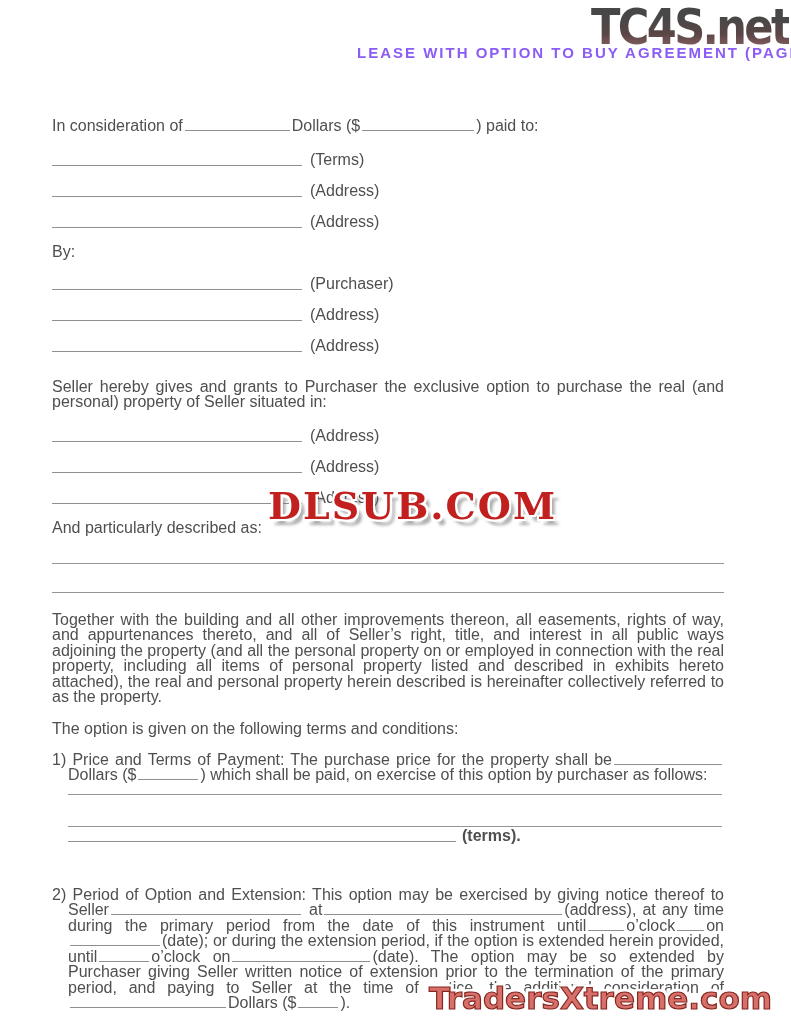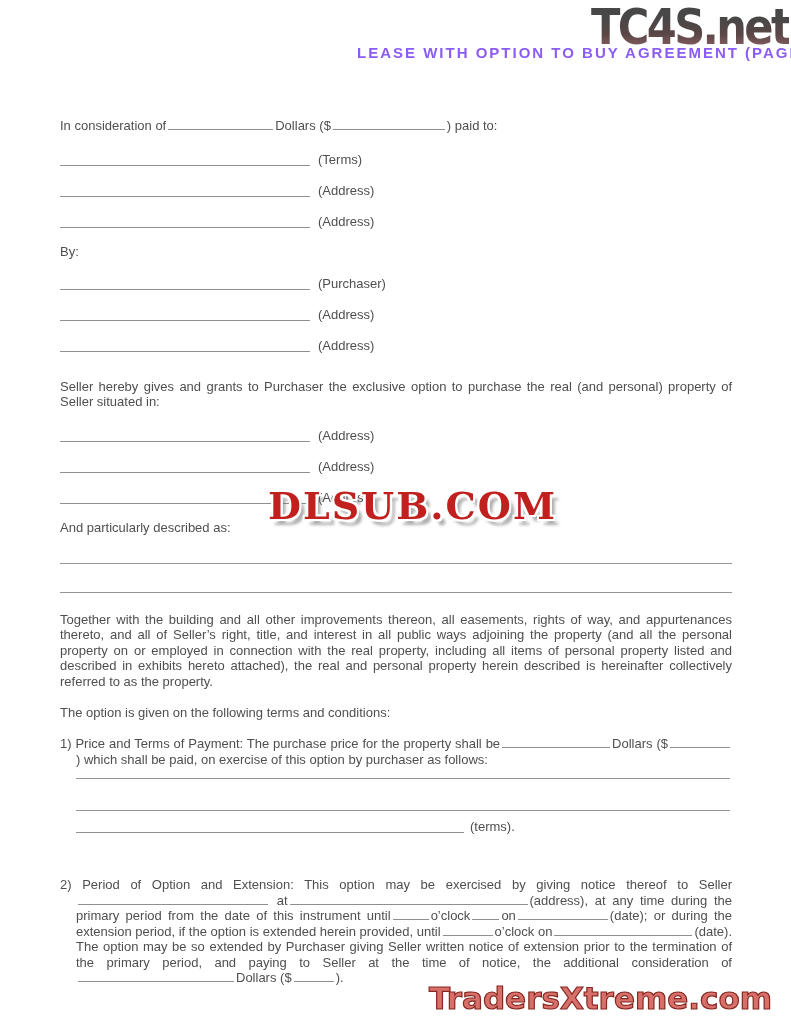--- a/index.html
+++ b/index.html
@@ -1,40 +1,40 @@
 <!DOCTYPE html>
 <html><head>
 <meta charset="utf-8">
 <style>
   html,body{margin:0;padding:0;background:#ffffff;}
   .page{position:relative;width:791px;height:1024px;background:#ffffff;overflow:hidden;
         font-family:"Liberation Sans",sans-serif;color:#4f4f4f;}
   .doc-title{position:absolute;top:44px;left:0;width:100%;text-align:right;margin:0;
         font-size:15px;font-weight:bold;letter-spacing:2px;color:#8b5cf6;padding-left:34px;}
-  .content{position:absolute;left:60px;top:0;width:672px;font-size:13px;line-height:15.5px;}
+  .content{position:absolute;left:52px;top:0;width:672px;font-size:16px;line-height:15.5px;}
   .intro{margin:118px 0 0 0;}
   .para{margin:0;text-align:justify;}
   .bl{display:inline-block;border-bottom:1px solid #8f8f8f;height:10px;margin:0 2px;}
   .row{margin-top:17px;height:14px;white-space:nowrap;}
   .rule{display:inline-block;border-bottom:1px solid #8f8f8f;height:13px;vertical-align:bottom;}
   .rule-label{width:250px;margin-right:8px;}
   .cap{display:inline-block;vertical-align:bottom;height:14px;}
   .byline{margin-top:17px;height:14px;}
   .grant{margin-top:28px;}
   .described{margin-top:17px;height:14px;}
   .fullline{height:0;border-top:1px solid #949494;}
   .fl-1{margin-top:29px;}
   .fl-2{margin-top:28px;}
   .together{margin-top:19px;}
   .terms-intro{margin-top:16px;height:14px;}
   .item{margin-top:17px;padding-left:16px;text-indent:-16px;}
   .item-line{height:0;border-top:1px solid #949494;margin-left:16px;width:654px;}
   .il-1{margin-top:11px;}
   .il-2{margin-top:31px;}
-  .terms-row{margin-top:6px;margin-left:16px;height:14px;white-space:nowrap;}
+  .terms-row{margin-left:16px;height:14px;white-space:nowrap;font-weight:bold;}
   .rule-terms{width:388px;margin-right:6px;}
   .item2{margin-top:46px;}
   
   .wm-tc4s{position:absolute;top:0px;right:2px;margin:0;
         font-family:"DejaVu Sans",sans-serif;font-weight:800;font-size:49px;line-height:55px;
         letter-spacing:-3px;transform:scaleX(0.88);transform-origin:right top;
         background:linear-gradient(#474747 30%,#5a4646 62%,#96686a 95%);
         -webkit-background-clip:text;background-clip:text;color:transparent;}
   .wm-dlsub{position:absolute;top:483px;left:268px;margin:0;
         font-family:"DejaVu Serif",serif;font-weight:bold;font-size:38px;line-height:46px;

